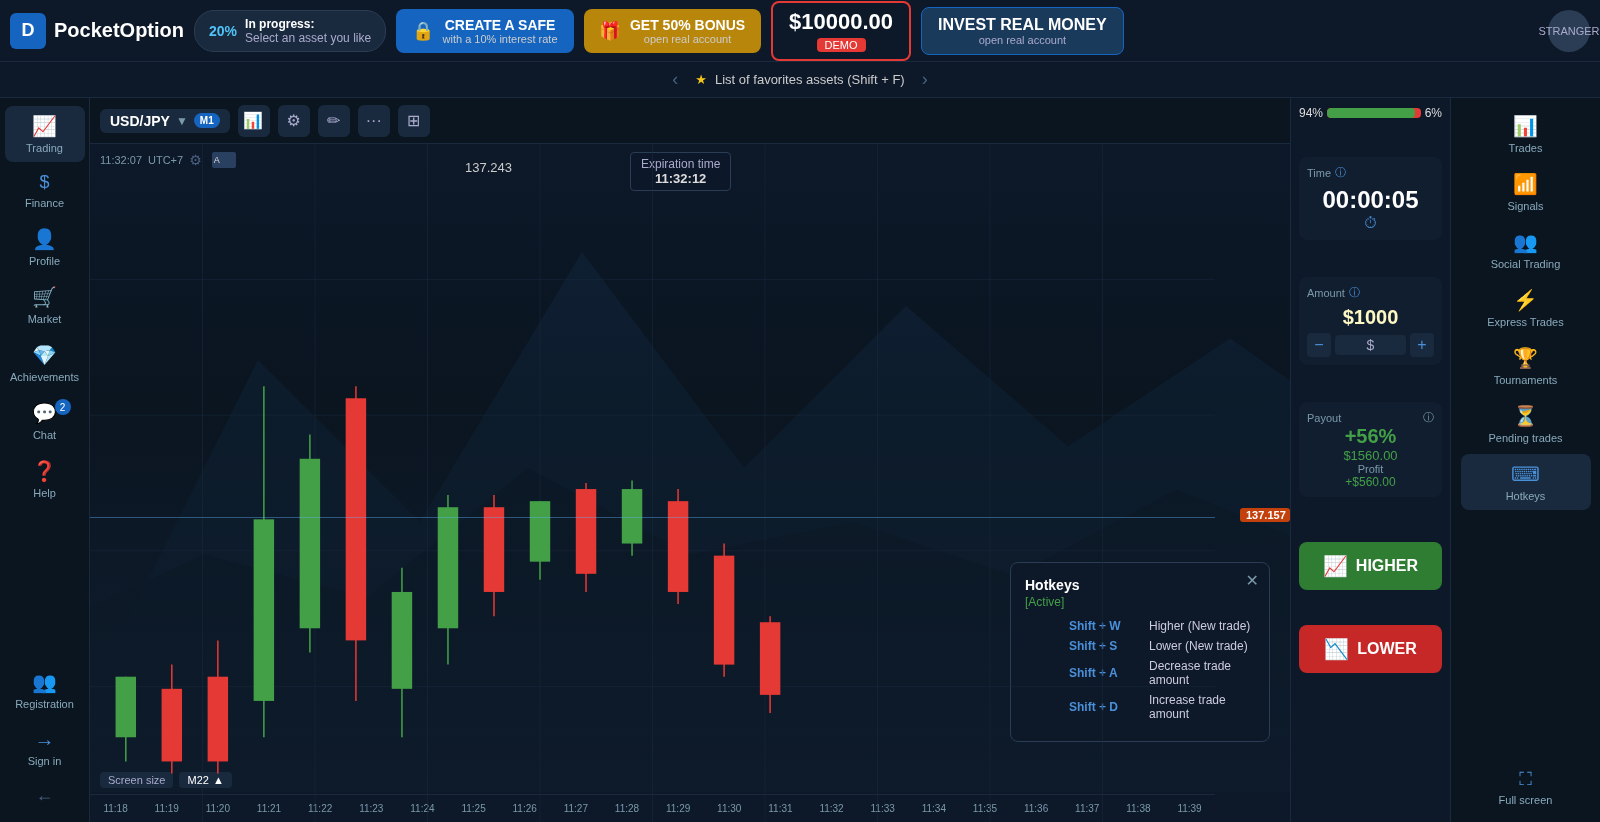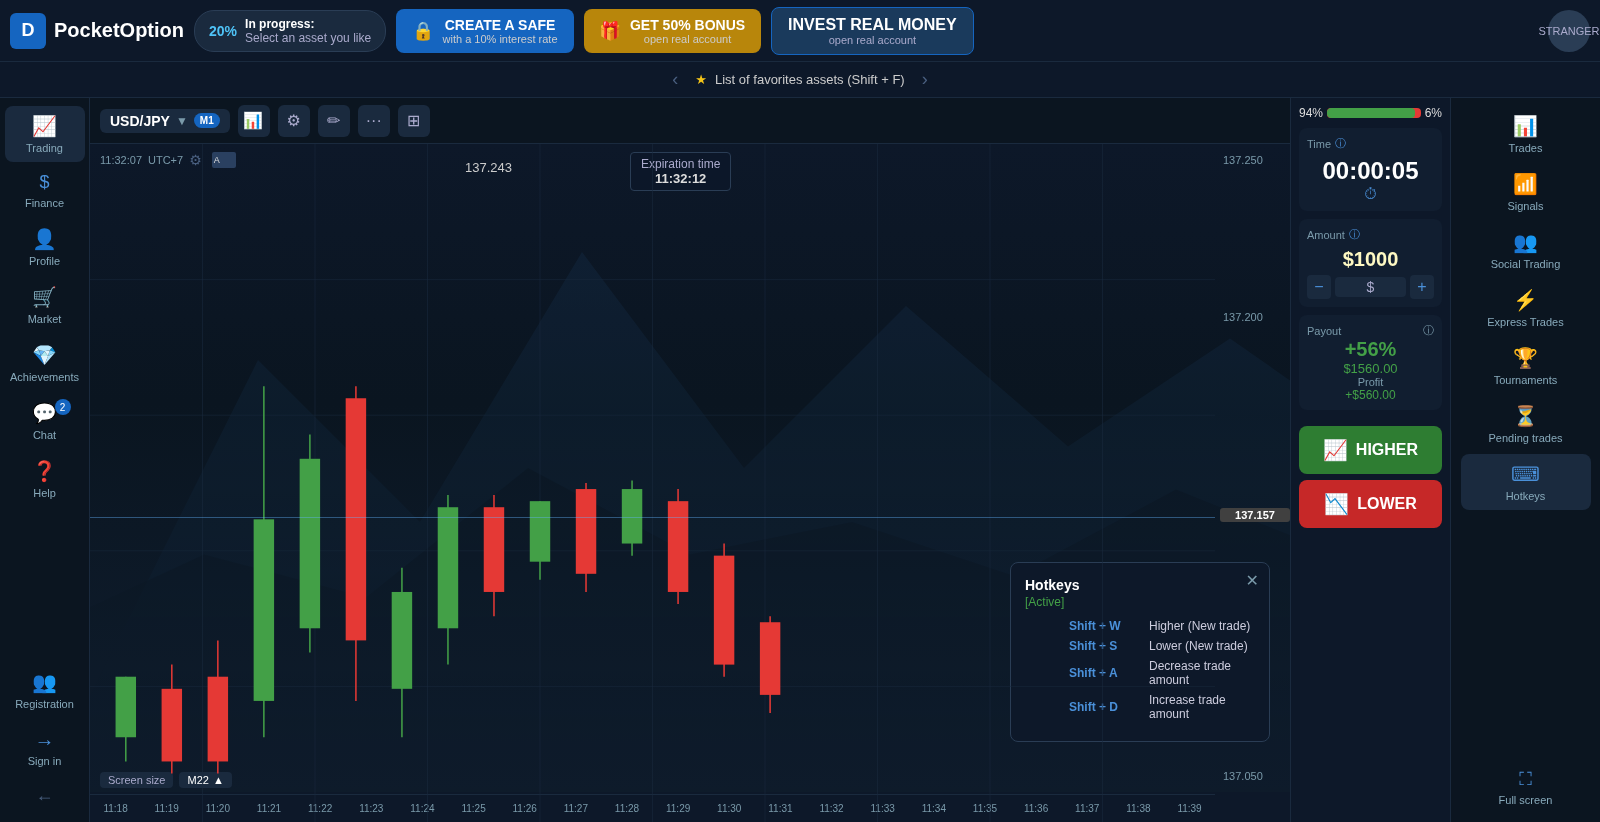--- a/index.html
+++ b/index.html
@@ -158,21 +158,21 @@
     .right-nav-item {
       display: flex; flex-direction: column; align-items: center;
       width: 130px; padding: 8px 4px; border-radius: 8px; cursor: pointer; gap: 4px;
     }
     .right-nav-icon { font-size: 20px; color: #4a90d9; }
     .right-nav-label { font-size: 11px; color: #8ab; text-align: center; }
 
     
     .trade-panel {
       width: 160px; background: #0d1829; border-left: 1px solid #1a2a3e;
-      display: flex; flex-direction: column; padding: 8px;
+      display: flex; flex-direction: column; padding: 8px; gap: 29px;
     }
 
     
     .progress-bar-row {
       display: flex; align-items: center; gap: 4px; margin-bottom: 8px;
     }
     .pbar-label { font-size: 12px; color: #ddd; }
     .pbar-container { flex: 1; height: 10px; background: #e53935; border-radius: 4px; overflow: hidden; }
     .pbar-fill { height: 100%; background: #43a047; border-radius: 4px; }
     .pbar-right-label { font-size: 12px; color: #ddd; }
@@ -220,21 +220,21 @@
     .hotkey-row { display: flex; align-items: center; margin-bottom: 6px; margin-left: 44px; }
     .hotkey-key { color: #4a90d9; min-width: 80px; font-weight: bold; }
     .hotkey-desc { color: #ccd; }
     .hotkeys-close { position: absolute; top: 8px; right: 10px; color: #7a9aaa; cursor: pointer; font-size: 16px; }
 
     
     .candles-svg { position: absolute; top: 0; left: 0; width: calc(100% - 75px); height: 100%; z-index: 1; }
 
     
     .price-line { position: absolute; left: 0; right: 75px; height: 1px; background: rgba(100,180,255,0.4); z-index: 2; }
-    .price-bubble-right { position: absolute; right: 0; background: #404040; border-radius: 3px; padding: 1px 6px; font-size: 11px; color: #fff; font-weight: bold; z-index: 3; width: 70px; text-align: center; }
+    .price-bubble-right { position: absolute; right: 0; background: #c2410c; border-radius: 3px; padding: 1px 6px; font-size: 11px; color: #fff; font-weight: bold; z-index: 3; width: 50px; text-align: center; }
 
     
     .chart-price-top {
       position: absolute; top: 8px; font-size: 13px; color: #ccc; z-index: 3;
     }
   </style>
 </head>
 <body>
 
 <div class="top-header">
@@ -264,20 +264,24 @@
   </button>
 
   <button class="header-btn gold">
     <span style="font-size:18px;">🎁</span>
     <div>
       <div class="btn-title">GET 50% BONUS</div>
       <div class="btn-sub">open real account</div>
     </div>
   </button>
 
+  <div class="demo-balance">
+    <div class="amount">$10000.00</div>
+    <div class="demo-label">DEMO</div>
+  </div>
 
   <div class="invest-btn">
     <div class="inv-title">INVEST REAL MONEY</div>
     <div class="inv-sub">open real account</div>
   </div>
 
   <div class="avatar-circle">
     <div>STRANGER</div>
   </div>
 </div>
@@ -376,27 +380,20 @@
         </div>
       </div>
 
       <div class="chart-price-top" style="left: 375px; top: 16px;">137.243</div>
 
       <div class="expiration-box">
         <div>Expiration time</div>
         <div class="exp-time">11:32:12</div>
       </div>
 
-      <div class="price-scale">
-        <span>137.250</span>
-        <span>137.200</span>
-        <span></span>
-        <span>137.100</span>
-        <span>137.050</span>
-      </div>
 
       <div class="price-line" style="top: 55%;"></div>
       <div class="price-bubble-right" style="top: calc(55% - 9px); right: 0;">137.157</div>
 
       <svg class="candles-svg" viewBox="0 0 1100 560" preserveAspectRatio="none">
 
         <line x1="0" y1="112" x2="1100" y2="112" stroke="#1a2a3e" stroke-width="0.5"></line>
         <line x1="0" y1="224" x2="1100" y2="224" stroke="#1a2a3e" stroke-width="0.5"></line>
         <line x1="0" y1="336" x2="1100" y2="336" stroke="#1a2a3e" stroke-width="0.5"></line>
         <line x1="0" y1="448" x2="1100" y2="448" stroke="#1a2a3e" stroke-width="0.5"></line>

